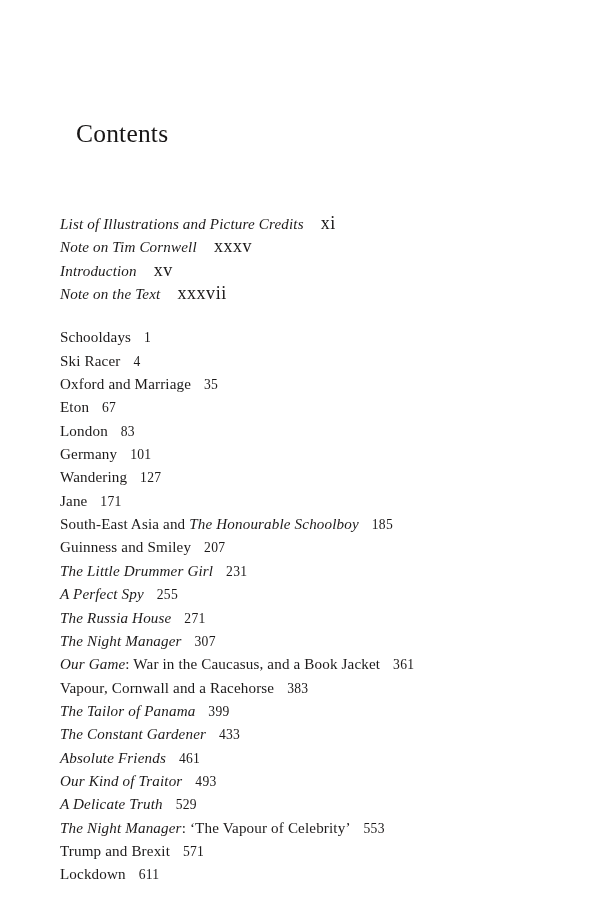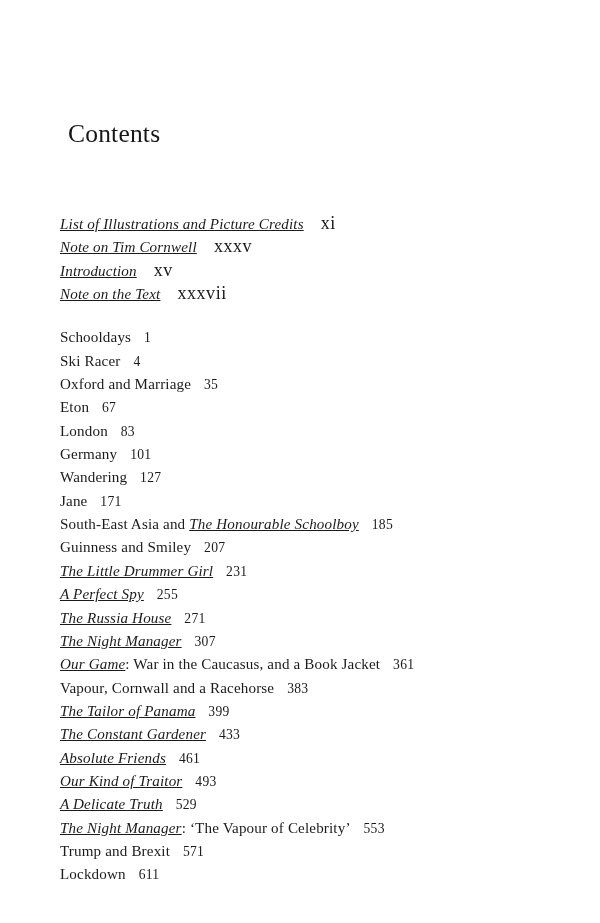--- a/index.html
+++ b/index.html
@@ -22,21 +22,21 @@
     position: absolute;
     left: 0;
     top: 0;
     width: 600px;
     height: 923px;
     background: #ffffff;
   }
 
   .page-title {
     position: absolute;
-    left: 68px;
+    left: 76px;
     top: 119px;
     font-size: 25.5px;
     line-height: 30px;
     font-weight: 400;
     letter-spacing: 0.2px;
     color: #181616;
     margin: 0;
   }
 
   .toc-body {
@@ -64,21 +64,20 @@
     display: block;
     white-space: nowrap;
     font-size: 15.1px;
     line-height: 22.35px;
     color: #1c1a1a;
     letter-spacing: 0.01em;
   }
 
   .toc-entry .ital {
     font-style: italic;
-    text-decoration: underline;
   }
 
   .toc-entry .rom {
     font-style: normal;
   }
 
   .toc-entry .pg {
     font-style: normal;
     font-size: 13.6px;
     letter-spacing: 0.02em;

